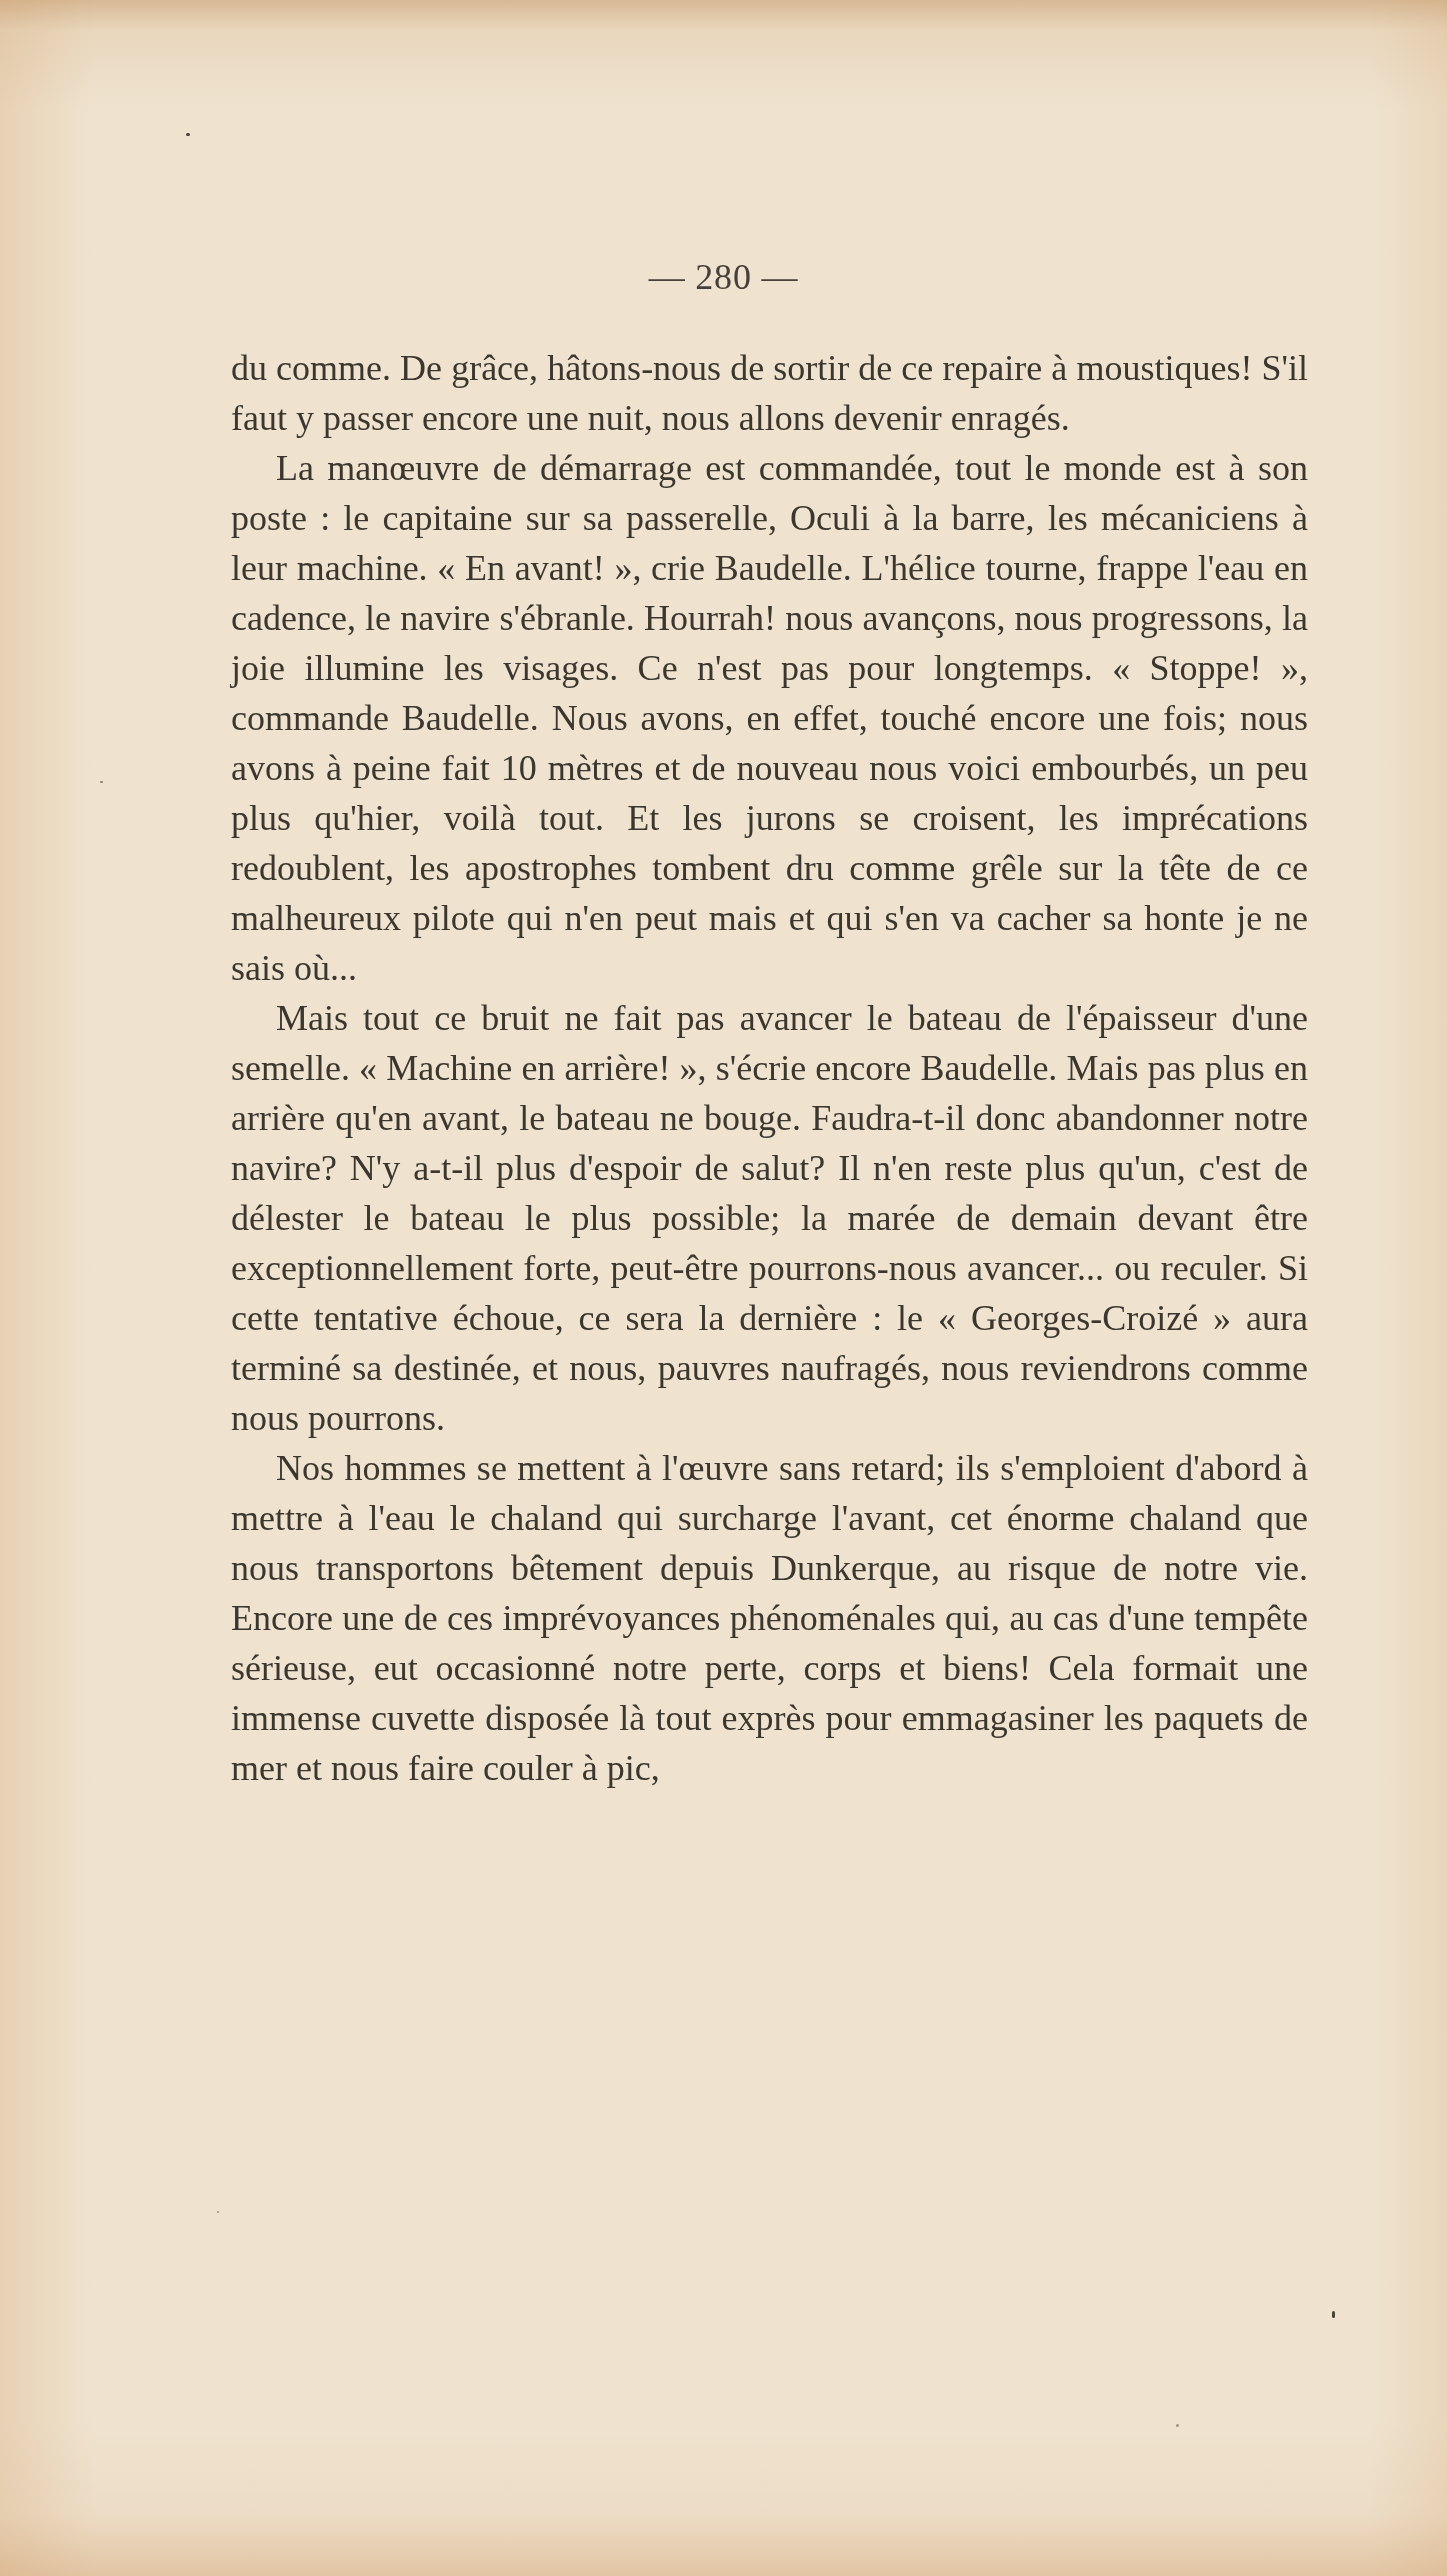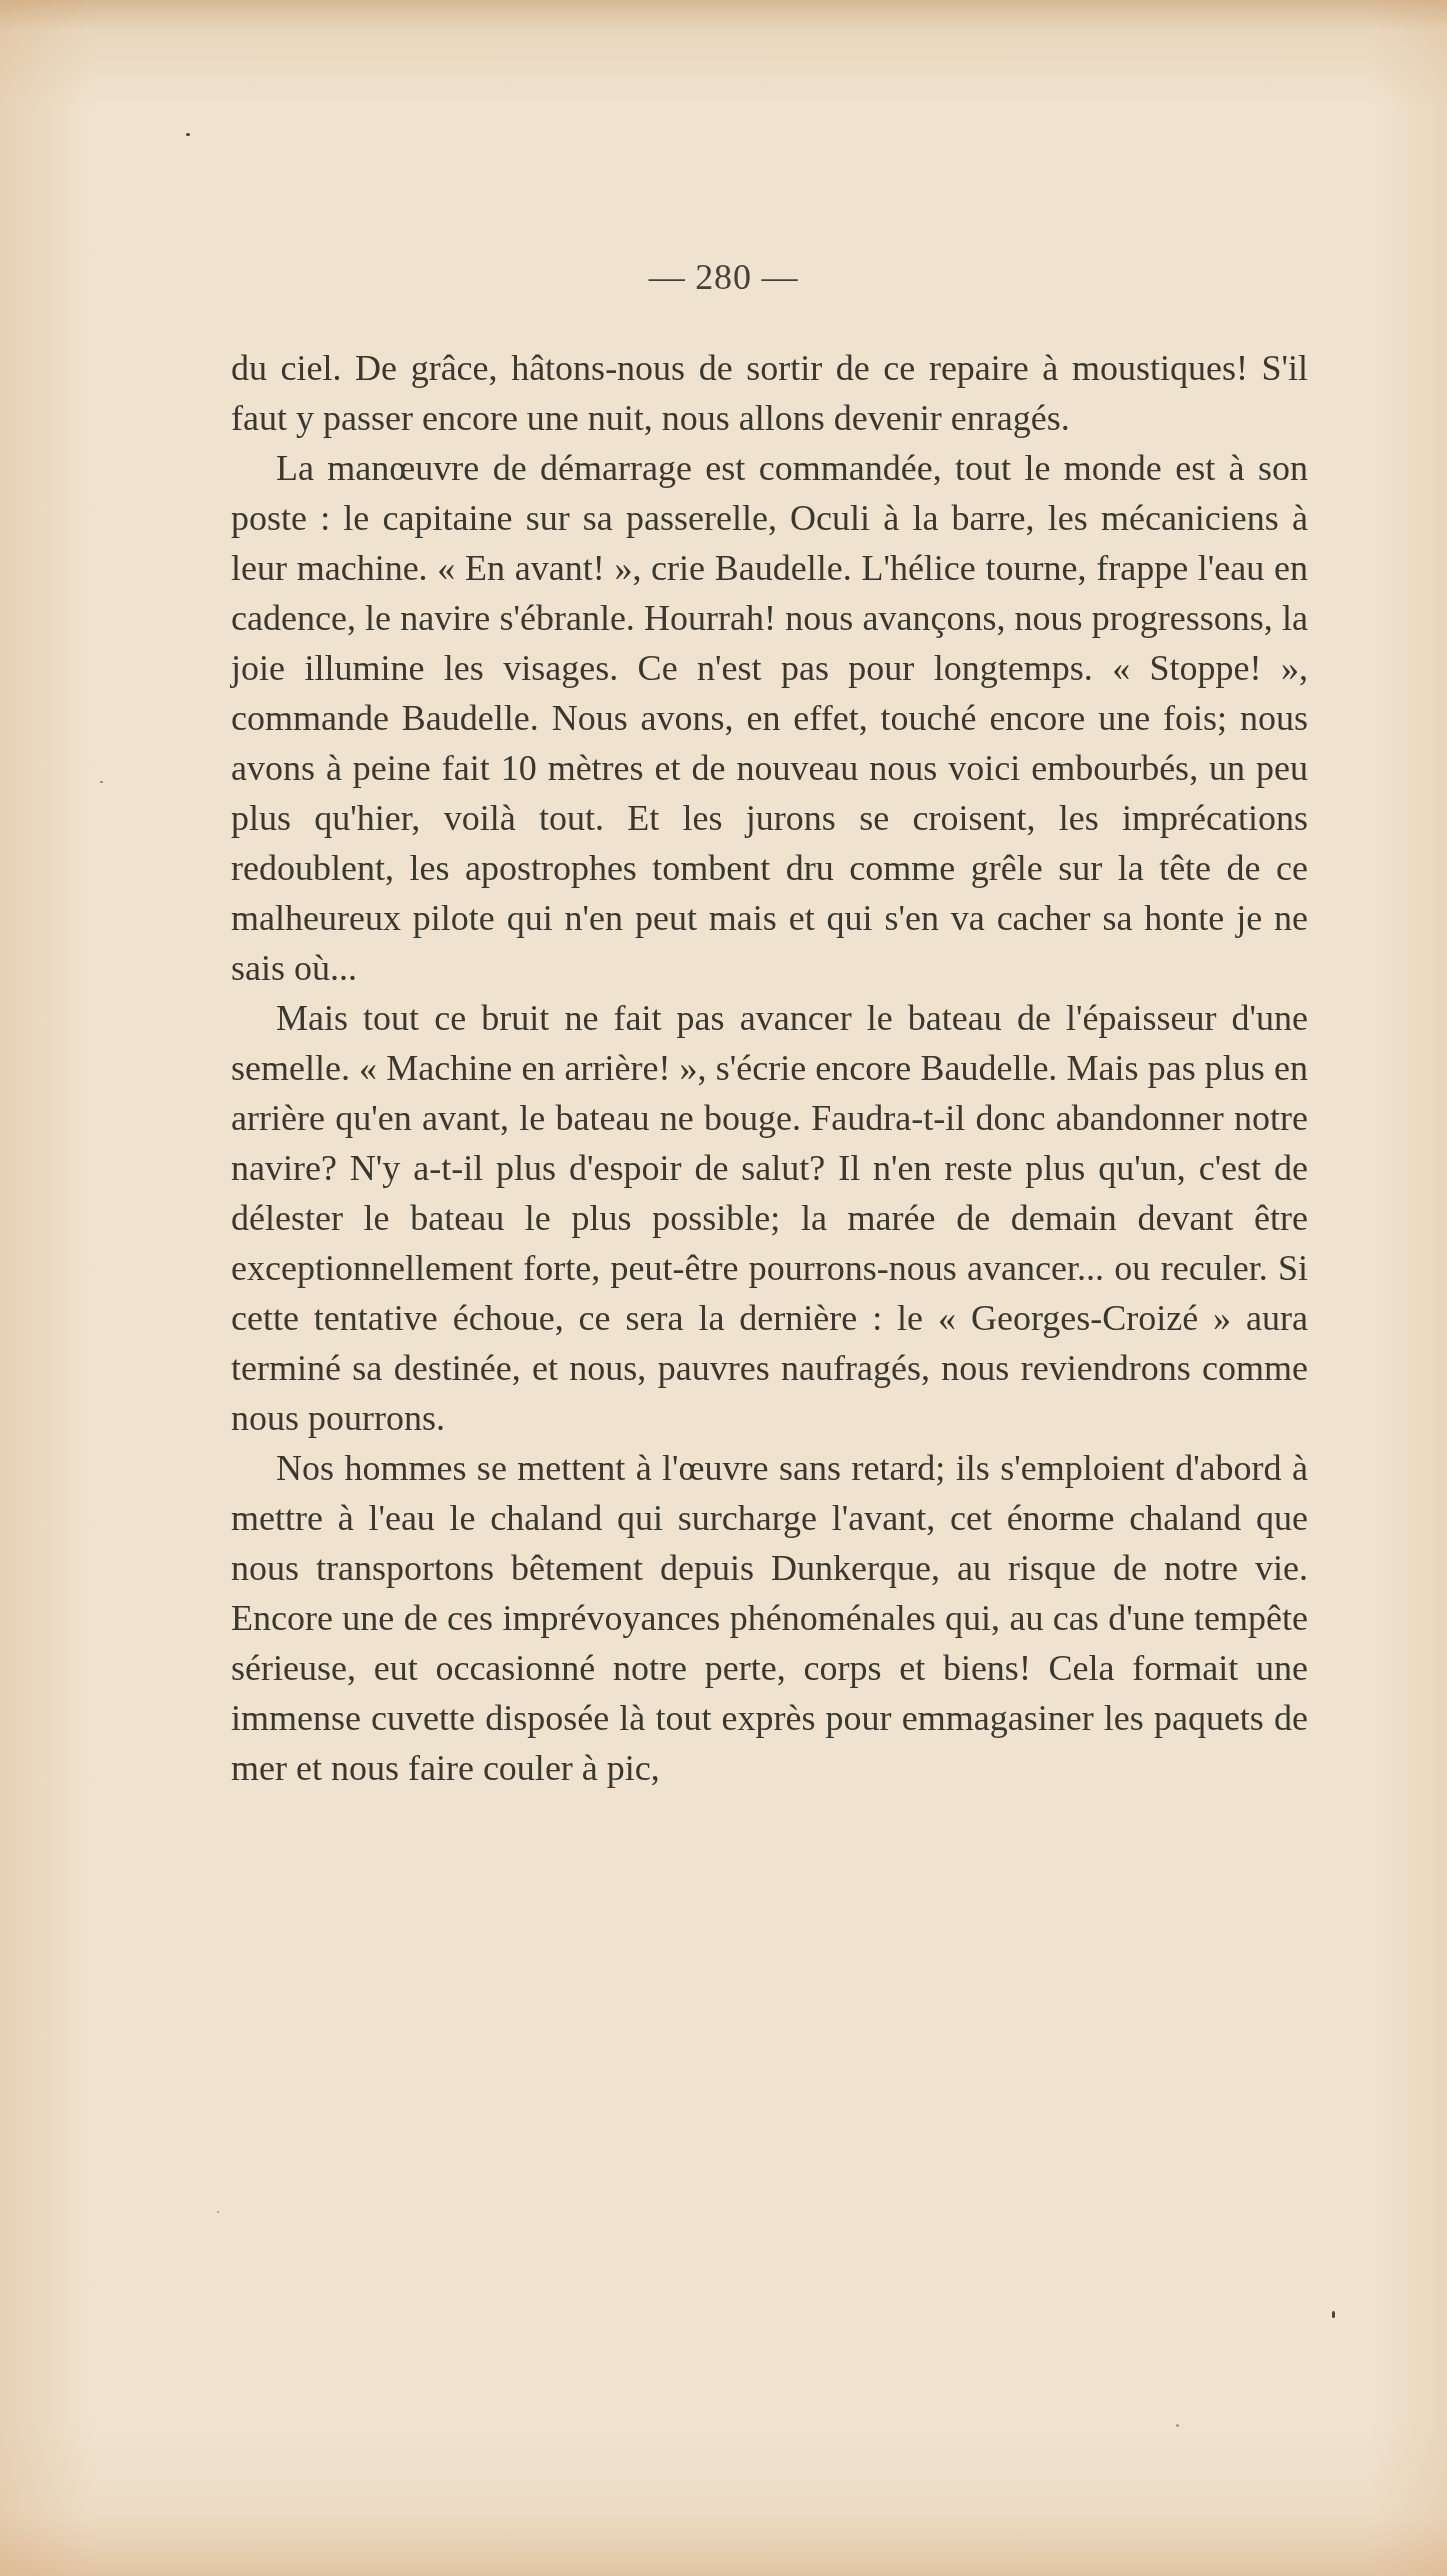--- a/index.html
+++ b/index.html
@@ -62,21 +62,21 @@
     border-radius: 1.6px;
   }
 </style>
 </head>
 <body>
 
 <div class="page">
   <div class="page-number">— 280 —</div>
 
   <div class="text-block">
-    <p class="para">du ciel. De grâce, hâtons-nous de sortir de ce repaire à moustiques! S'il faut y passer encore une nuit, nous allons devenir enragés.</p>
+    <p class="para">du comme. De grâce, hâtons-nous de sortir de ce repaire à moustiques! S'il faut y passer encore une nuit, nous allons devenir enragés.</p>
     <p class="para indent">La manœuvre de démarrage est commandée, tout le monde est à son poste : le capitaine sur sa passerelle, Oculi à la barre, les mécaniciens à leur machine. « En avant! », crie Baudelle. L'hélice tourne, frappe l'eau en cadence, le navire s'ébranle. Hourrah! nous avançons, nous progressons, la joie illumine les visages. Ce n'est pas pour longtemps. « Stoppe! », commande Baudelle. Nous avons, en effet, touché encore une fois; nous avons à peine fait 10 mètres et de nouveau nous voici embourbés, un peu plus qu'hier, voilà tout. Et les jurons se croisent, les imprécations redoublent, les apostrophes tombent dru comme grêle sur la tête de ce malheureux pilote qui n'en peut mais et qui s'en va cacher sa honte je ne sais où...</p>
     <p class="para indent">Mais tout ce bruit ne fait pas avancer le bateau de l'épaisseur d'une semelle. « Machine en arrière! », s'écrie encore Baudelle. Mais pas plus en arrière qu'en avant, le bateau ne bouge. Faudra-t-il donc abandonner notre navire? N'y a-t-il plus d'espoir de salut? Il n'en reste plus qu'un, c'est de délester le bateau le plus possible; la marée de demain devant être exceptionnellement forte, peut-être pourrons-nous avancer... ou reculer. Si cette tentative échoue, ce sera la dernière : le « Georges-Croizé » aura terminé sa destinée, et nous, pauvres naufragés, nous reviendrons comme nous pourrons.</p>
     <p class="para indent">Nos hommes se mettent à l'œuvre sans retard; ils s'emploient d'abord à mettre à l'eau le chaland qui surcharge l'avant, cet énorme chaland que nous transportons bêtement depuis Dunkerque, au risque de notre vie. Encore une de ces imprévoyances phénoménales qui, au cas d'une tempête sérieuse, eut occasionné notre perte, corps et biens! Cela formait une immense cuvette disposée là tout exprès pour emmagasiner les paquets de mer et nous faire couler à pic,</p>
   </div>
 
   <div class="speck" style="left:186px;top:133px;width:3.9px;height:3.1px;"></div>
   <div class="speck" style="left:100px;top:781px;width:3.1px;height:2.3px;opacity:0.6;"></div>
   <div class="speck" style="left:1332px;top:2311px;width:3.1px;height:7px;"></div>
   <div class="speck" style="left:1176px;top:2424px;width:3.1px;height:3.1px;opacity:0.5;"></div>
   <div class="speck" style="left:217px;top:2211px;width:2.3px;height:2.3px;opacity:0.5;"></div>

